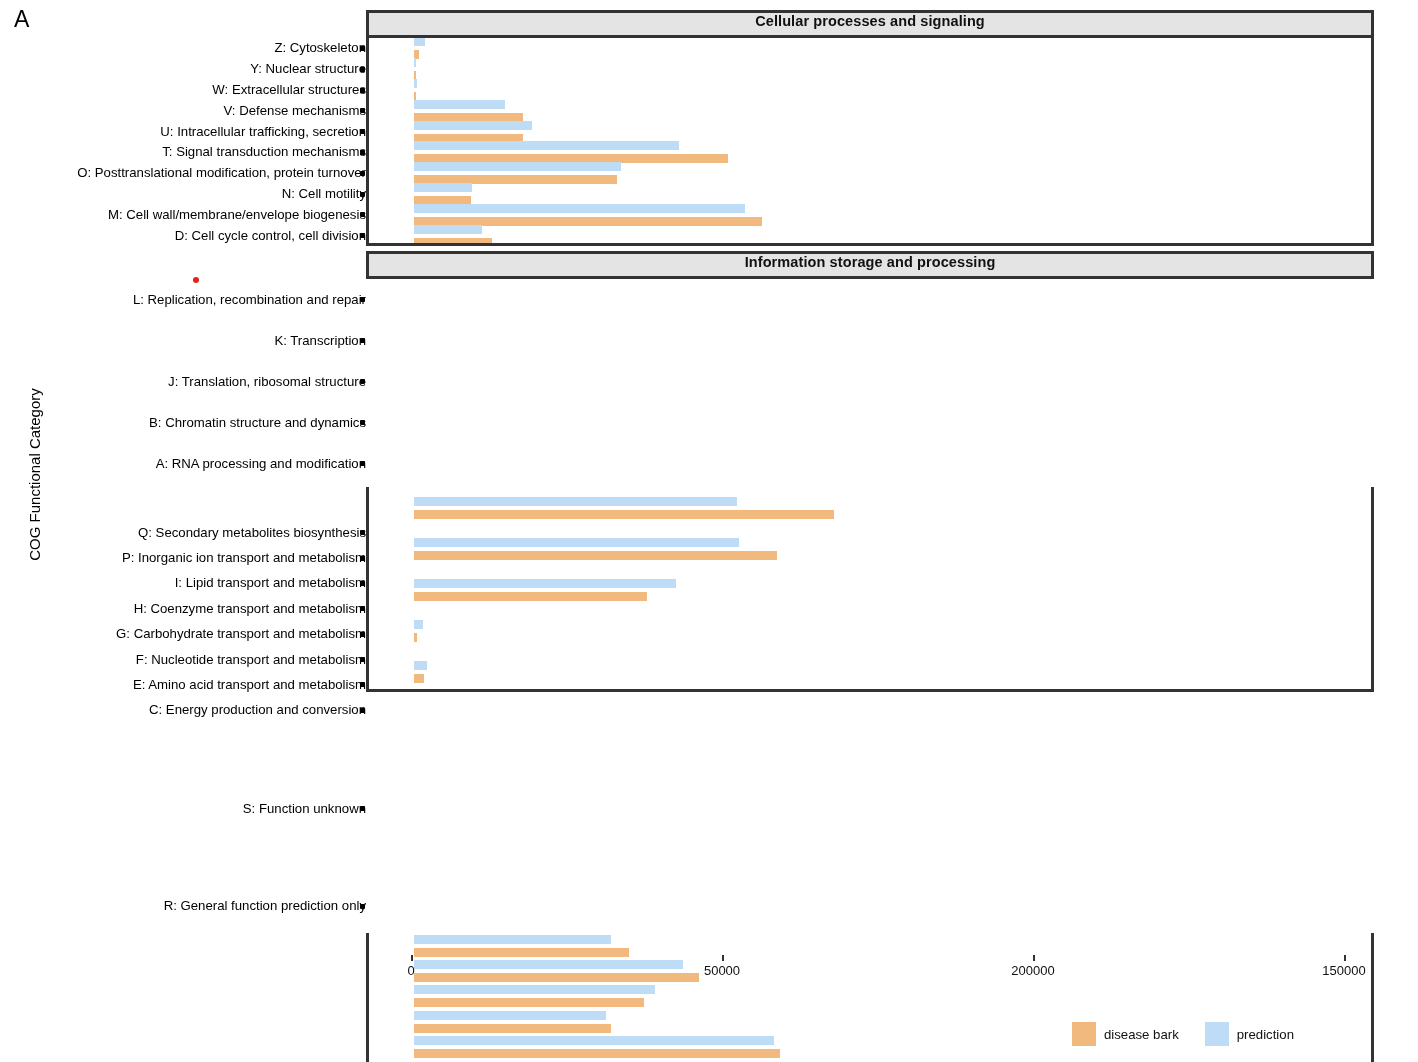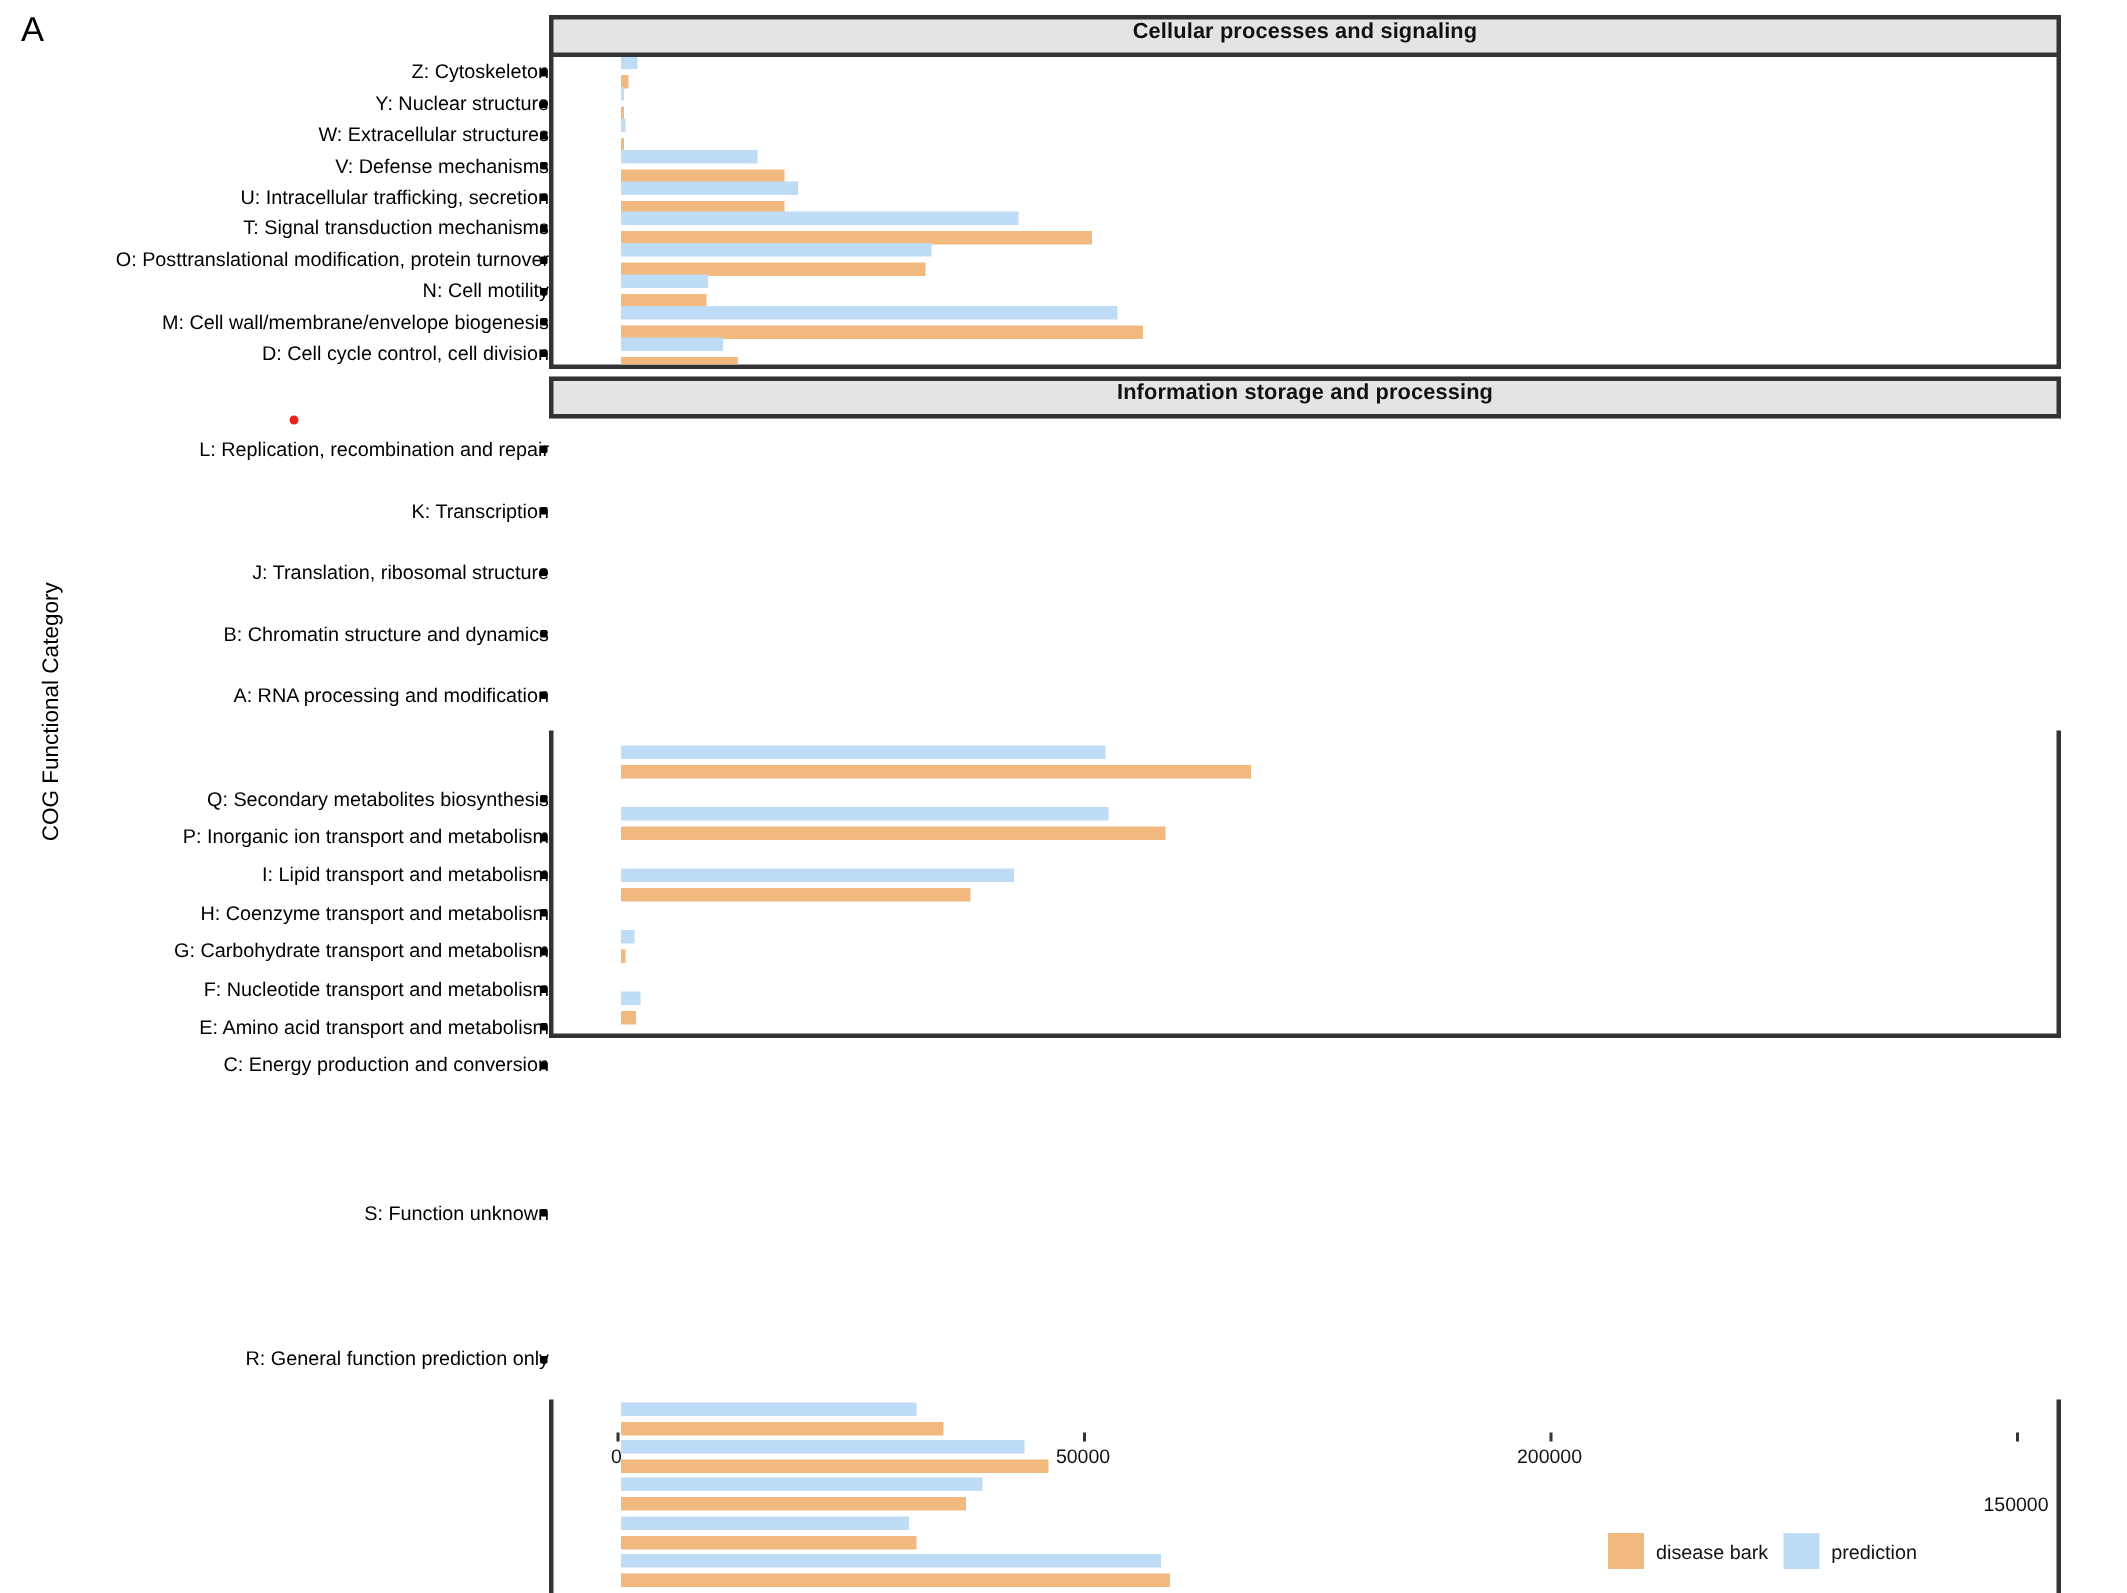--- a/index.html
+++ b/index.html
@@ -60,21 +60,21 @@
     position:absolute;top:8px;font-size:13px;color:#111;
     transform:translateX(-50%);white-space:nowrap;
   }
   #x-axis-title{
     position:absolute;left:366px;top:984px;width:1008px;
     text-align:center;font-size:15px;color:#000;
   }
   
   #legend{
     position:absolute;left:1072px;top:1022px;
-    display:flex;align-items:center;gap:10px;
+    display:flex;align-items:center;gap:26px;
   }
   .legend-item{display:flex;align-items:center;gap:8px;}
   .legend-swatch{width:24px;height:24px;}
   .legend-label{font-size:13.2px;color:#111;white-space:nowrap;}
   
   #red-dot{
     position:absolute;left:193px;top:277px;width:6px;height:6px;
     border-radius:50%;background:#e8221a;
   }
 </style>
@@ -199,21 +199,21 @@
     </div>
 
   <div id="xaxis">
       <div class="xtick" style="left: 45px;"></div>
       <div class="xticklabel" style="left: 45px;">0</div>
       <div class="xtick" style="left: 356px;"></div>
       <div class="xticklabel" style="left: 356px;">50000</div>
       <div class="xtick" style="left: 667px;"></div>
       <div class="xticklabel" style="left: 667px;">200000</div>
       <div class="xtick" style="left: 978px;"></div>
-      <div class="xticklabel" style="left: 978px; margin-top: 32px;">150000</div>
+      <div class="xticklabel" style="left: 978px;">150000</div>
     </div>
 
 
   <div id="legend">
       <div class="legend-item">
         <div class="legend-swatch" style="background: rgb(242, 185, 126);"></div>
         <div class="legend-label">disease bark</div>
       </div>
       <div class="legend-item">
         <div class="legend-swatch" style="background: rgb(190, 220, 245);"></div>

